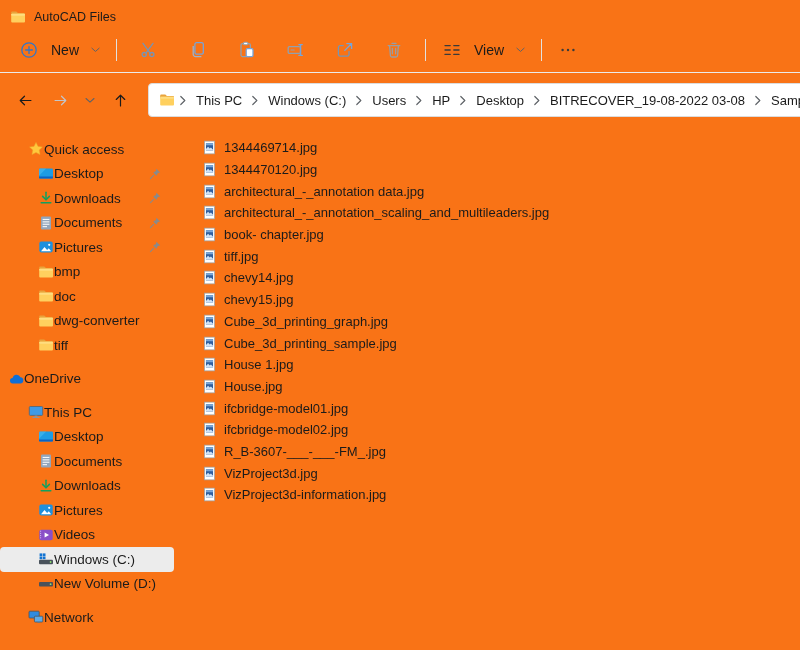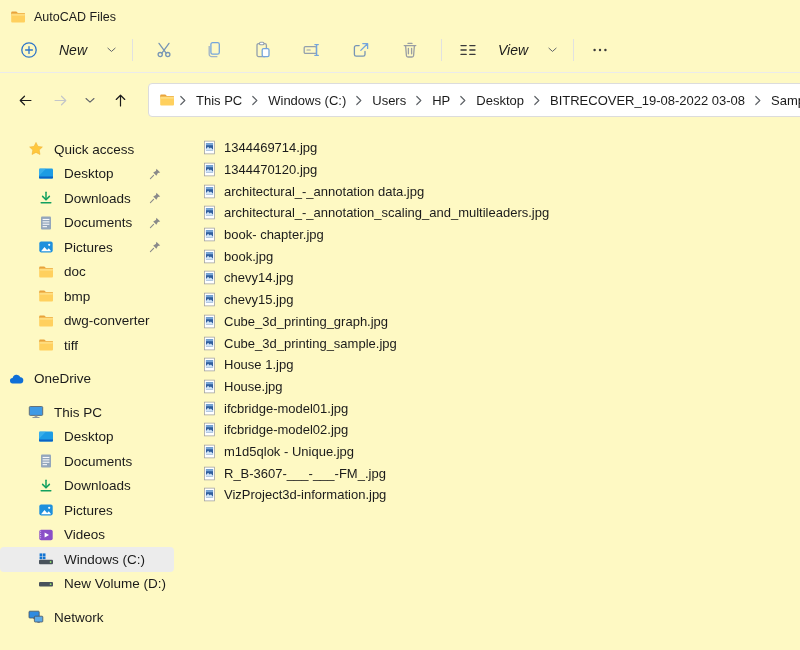--- a/index.html
+++ b/index.html
@@ -1,47 +1,47 @@
 <!DOCTYPE html>
 <html><head>
 <meta charset="utf-8">
 <style>
   * { box-sizing: border-box; margin: 0; padding: 0; }
   html,body { width:800px; height:650px; overflow:hidden; }
   body { font-family:"Liberation Sans", sans-serif; background:#fff; color:#1b1b1b; }
-  .window { width:800px; height:650px; display:flex; flex-direction:column; background:#fef9c3; }
+  .window { width:800px; height:650px; display:flex; flex-direction:column; background:#f97316; }
 
   
   .tabbar { height:27px; display:flex; align-items:center; gap:8px; padding:6px 0 0 10px; flex-shrink:0; }
   .tab-title { font-size:12.5px; color:#1b1b1b; }
 
   
   .toolbar { height:46px; display:flex; align-items:center; padding:0 10px; border-bottom:1px solid #ebebeb; flex-shrink:0; }
-  .tb-btn { display:flex; align-items:center; gap:20px; border:none; background:none; padding:6px 9px; border-radius:4px; font-size:14px; color:#1b1b1b; cursor:default;font-style:italic; }
+  .tb-btn { display:flex; align-items:center; gap:12px; border:none; background:none; padding:6px 9px; border-radius:4px; font-size:14px; color:#1b1b1b; cursor:default; }
   .tb-icon-btn { width:49px; height:36px; display:flex; align-items:center; justify-content:center; border:none; background:none; border-radius:4px; }
   .tb-sep { width:1px; height:22px; background:#e1e1e1; margin:0 7px; flex-shrink:0; }
   .caret { width:9px; height:6px; display:inline-block; }
   .icon16 { width:16px; height:16px; display:inline-block; flex-shrink:0; }
   .icon20 { width:20px; height:20px; display:inline-block; }
   .icon20 svg, .icon16 svg, .caret svg, .icon14 svg, .pin svg, .nav-btn svg, .crumb-chev svg { width:100%; height:100%; display:block; }
 
   
   .navbar { height:54px; display:flex; align-items:center; padding:0 0 0 10px; flex-shrink:0; }
   .nav-btn { width:30px; height:30px; display:flex; align-items:center; justify-content:center; border:none; background:none; border-radius:4px; margin-right:5px; flex-shrink:0; }
   .nav-btn.small { width:20px; }
   .nav-btn .g { width:17px; height:17px; }
   .nav-btn.small .g { width:10px; height:7px; }
   .crumb-box { flex:1; min-width:0; height:34px; border:1px solid #dcdcdc; border-radius:4px; display:flex; align-items:center; padding:0 10px; margin-left:8px; margin-right:-12px; overflow:hidden; background:#fff; }
   .crumb { font-size:13px; padding:4px 5px; white-space:nowrap; border-radius:3px; }
   .crumb-chev { width:8px; height:11px; margin:0 4px; flex-shrink:0; }
 
   
   .main { flex:1; display:flex; overflow:hidden; }
   .sidebar { width:184px; flex-shrink:0; padding-top:10px; overflow:hidden; }
-  .side-item { height:24.5px; display:flex; align-items:center; gap:10px; padding-left:28px; padding-right:10px; font-size:13.5px; border-radius:4px; margin-right:10px; position:relative; white-space:nowrap; }
+  .side-item { height:24.5px; display:flex; align-items:center; padding-left:28px; padding-right:10px; font-size:13.5px; border-radius:4px; margin-right:10px; position:relative; white-space:nowrap; }
   .side-item.lvl1 { padding-left:38px; }
   .side-item.selected { background:#ececec; }
   .side-item .pin { position:absolute; right:13px; top:6px; width:12px; height:12px; }
   .gap-after { margin-bottom:9px;padding-left:8px; }
 
   .filelist { flex:1; padding-top:10px; padding-left:18px; overflow:hidden; }
   .file-row { height:21.7px; display:flex; align-items:center; gap:7px; font-size:13px; white-space:nowrap; }
   .icon14 { width:15px; height:15px; flex-shrink:0; }
 </style>
 </head>
@@ -319,32 +319,32 @@
           </span>
   </div>
         <div class="side-item lvl1">
     <span class="icon16 icon">
             <svg viewBox="0 0 16 16">
               <path d="M1.2 3.5c0-.6.5-1.1 1.1-1.1h4l1.6 1.6h6c.6 0 1.1.5 1.1 1.1v1.2H1.2z" fill="#e8a33c"></path>
               <rect x="1.2" y="4.7" width="13.8" height="8.7" rx="1" fill="#ffd05e"></rect>
               <rect x="1.2" y="4.7" width="13.8" height="2" rx="1" fill="#ffdd80"></rect>
             </svg>
           </span>
-    <span class="label">doc</span>
+    <span class="label">bmp</span>
 
   </div>
         <div class="side-item lvl1">
     <span class="icon16 icon">
             <svg viewBox="0 0 16 16">
               <path d="M1.2 3.5c0-.6.5-1.1 1.1-1.1h4l1.6 1.6h6c.6 0 1.1.5 1.1 1.1v1.2H1.2z" fill="#e8a33c"></path>
               <rect x="1.2" y="4.7" width="13.8" height="8.7" rx="1" fill="#ffd05e"></rect>
               <rect x="1.2" y="4.7" width="13.8" height="2" rx="1" fill="#ffdd80"></rect>
             </svg>
           </span>
-    <span class="label">bmp</span>
+    <span class="label">doc</span>
 
   </div>
         <div class="side-item lvl1">
     <span class="icon16 icon">
             <svg viewBox="0 0 16 16">
               <path d="M1.2 3.5c0-.6.5-1.1 1.1-1.1h4l1.6 1.6h6c.6 0 1.1.5 1.1 1.1v1.2H1.2z" fill="#e8a33c"></path>
               <rect x="1.2" y="4.7" width="13.8" height="8.7" rx="1" fill="#ffd05e"></rect>
               <rect x="1.2" y="4.7" width="13.8" height="2" rx="1" fill="#ffdd80"></rect>
             </svg>
           </span>
@@ -539,21 +539,21 @@
   </div>
         <div class="file-row">
     <span class="icon14 icon">
             <svg viewBox="0 0 16 16">
               <rect x="2.6" y="1.2" width="10.8" height="13.6" fill="#fff" stroke="#9f9f9f" stroke-width=".8"></rect>
               <rect x="4.2" y="3.4" width="7.6" height="7.8" fill="#2f5e9e"></rect>
               <rect x="4.2" y="3.4" width="7.6" height="2.2" fill="#7aa7d8"></rect>
               <path d="M4.2 9.6l2.3-2.5 1.8 2 1.2-1.2 2.3 2.4v.9H4.2z" fill="#cfe3f7"></path>
             </svg>
           </span>
-    <span class="label">book.jpg</span>
+    <span class="label">tiff.jpg</span>
   </div>
         <div class="file-row">
     <span class="icon14 icon">
             <svg viewBox="0 0 16 16">
               <rect x="2.6" y="1.2" width="10.8" height="13.6" fill="#fff" stroke="#9f9f9f" stroke-width=".8"></rect>
               <rect x="4.2" y="3.4" width="7.6" height="7.8" fill="#2f5e9e"></rect>
               <rect x="4.2" y="3.4" width="7.6" height="2.2" fill="#7aa7d8"></rect>
               <path d="M4.2 9.6l2.3-2.5 1.8 2 1.2-1.2 2.3 2.4v.9H4.2z" fill="#cfe3f7"></path>
             </svg>
           </span>
@@ -638,40 +638,40 @@
   </div>
         <div class="file-row">
     <span class="icon14 icon">
             <svg viewBox="0 0 16 16">
               <rect x="2.6" y="1.2" width="10.8" height="13.6" fill="#fff" stroke="#9f9f9f" stroke-width=".8"></rect>
               <rect x="4.2" y="3.4" width="7.6" height="7.8" fill="#2f5e9e"></rect>
               <rect x="4.2" y="3.4" width="7.6" height="2.2" fill="#7aa7d8"></rect>
               <path d="M4.2 9.6l2.3-2.5 1.8 2 1.2-1.2 2.3 2.4v.9H4.2z" fill="#cfe3f7"></path>
             </svg>
           </span>
-    <span class="label">m1d5qlok - Unique.jpg</span>
-  </div>
-        <div class="file-row">
-    <span class="icon14 icon">
-            <svg viewBox="0 0 16 16">
-              <rect x="2.6" y="1.2" width="10.8" height="13.6" fill="#fff" stroke="#9f9f9f" stroke-width=".8"></rect>
-              <rect x="4.2" y="3.4" width="7.6" height="7.8" fill="#2f5e9e"></rect>
-              <rect x="4.2" y="3.4" width="7.6" height="2.2" fill="#7aa7d8"></rect>
-              <path d="M4.2 9.6l2.3-2.5 1.8 2 1.2-1.2 2.3 2.4v.9H4.2z" fill="#cfe3f7"></path>
-            </svg>
-          </span>
     <span class="label">R_B-3607-___-___-FM_.jpg</span>
   </div>
         <div class="file-row">
     <span class="icon14 icon">
             <svg viewBox="0 0 16 16">
               <rect x="2.6" y="1.2" width="10.8" height="13.6" fill="#fff" stroke="#9f9f9f" stroke-width=".8"></rect>
               <rect x="4.2" y="3.4" width="7.6" height="7.8" fill="#2f5e9e"></rect>
               <rect x="4.2" y="3.4" width="7.6" height="2.2" fill="#7aa7d8"></rect>
               <path d="M4.2 9.6l2.3-2.5 1.8 2 1.2-1.2 2.3 2.4v.9H4.2z" fill="#cfe3f7"></path>
             </svg>
           </span>
+    <span class="label">VizProject3d.jpg</span>
+  </div>
+        <div class="file-row">
+    <span class="icon14 icon">
+            <svg viewBox="0 0 16 16">
+              <rect x="2.6" y="1.2" width="10.8" height="13.6" fill="#fff" stroke="#9f9f9f" stroke-width=".8"></rect>
+              <rect x="4.2" y="3.4" width="7.6" height="7.8" fill="#2f5e9e"></rect>
+              <rect x="4.2" y="3.4" width="7.6" height="2.2" fill="#7aa7d8"></rect>
+              <path d="M4.2 9.6l2.3-2.5 1.8 2 1.2-1.2 2.3 2.4v.9H4.2z" fill="#cfe3f7"></path>
+            </svg>
+          </span>
     <span class="label">VizProject3d-information.jpg</span>
   </div>
       </div>
   </div>
 
 </div>
 
 </body></html>

